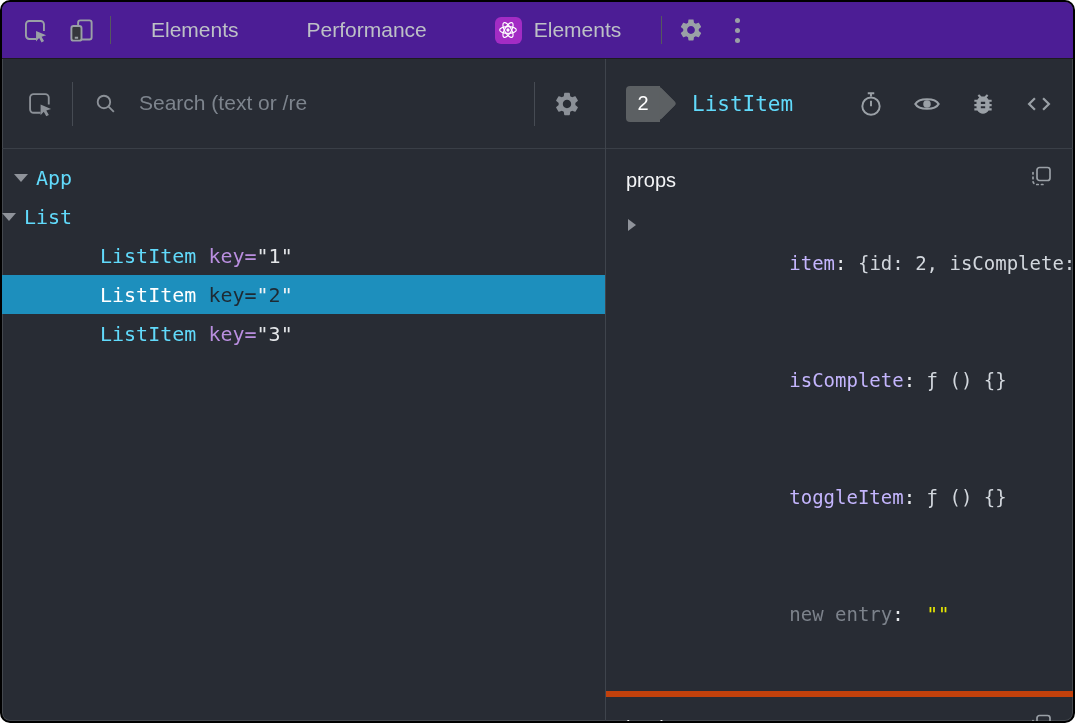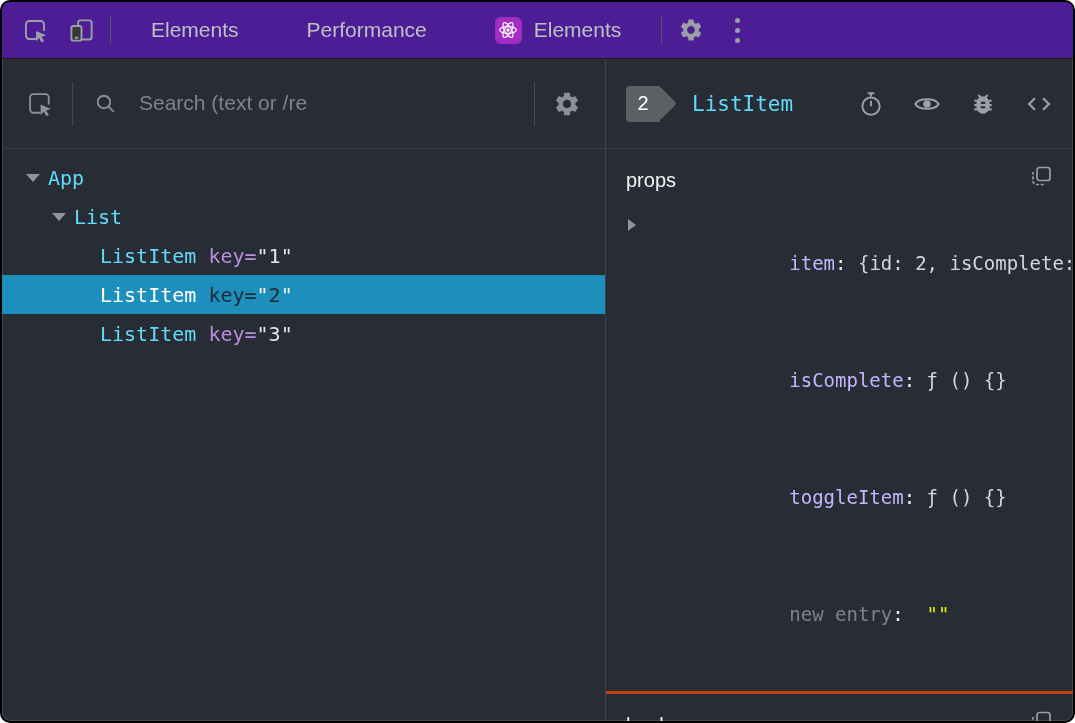--- a/index.html
+++ b/index.html
@@ -57,21 +57,21 @@
   .search-input::placeholder { color:#7d848d; opacity:1; }
 
   
   .tree { padding-top:9px; font-family:"DejaVu Sans Mono",monospace; font-size:20px; }
   .tree-row { height:39px; display:flex; align-items:center; cursor:pointer; white-space:pre; }
   .tree-row .twirl {
     width:14px; margin-right:8px; flex:0 0 14px; display:flex; align-items:center; justify-content:center;
   }
   .twirl.down::before { content:""; border-left:7px solid transparent; border-right:7px solid transparent; border-top:8px solid #8f939a; display:block; }
   .twirl.none::before { content:""; }
-  .d0 { padding-left:24px; } .d1 { padding-left:50px; } .d2 { padding-left:76px; }
+  .d0 { padding-left:12px; } .d1 { } .d2 { padding-left:76px; }
   .comp-name { color:#61dafb; }
   .key-attr { color:#b98edf; }
   .key-val { color:#e4e6e9; }
   .tree-row.selected { background:#1d8fbd; }
   .tree-row.selected .comp-name { color:#ffffff; }
   .tree-row.selected .key-attr { color:#1e2a33; }
   .tree-row.selected .q { color:#f2f4f6; }
   .tree-row.selected .key-val-dark { color:#1e2a33; }
 
   
@@ -88,21 +88,21 @@
     content:""; position:absolute; right:-12px; top:5px;
     width:25px; height:25px; background:#5c6063; transform:rotate(45deg);
     border-radius:4px; z-index:-0; clip-path:polygon(100% 0, 100% 100%, 0 0);
   }
   .owner-badge span { position:relative; z-index:1; }
   .sel-title { color:#61dafb; font-family:"DejaVu Sans Mono",monospace; font-size:21px; margin-left:10px; }
   .header-icons { margin-left:auto; display:flex; align-items:center; gap:29px; color:#9aa0a6; }
   .header-icons .hicon { cursor:pointer; display:flex; align-items:center; }
 
   
-  .section { position:relative; padding:16px 20px 18px 20px; border-bottom:3px solid #c2410c; }
+  .section { position:relative; padding:16px 20px 18px 20px; border-bottom:6px solid #c2410c; }
   .section:last-child { border-bottom:none; flex:1; }
   .section-title { font-size:20px; color:#f3f4f6; line-height:30px; margin-bottom:10px; }
   .copy-btn { position:absolute; top:16px; right:20px; color:#9aa0a6; cursor:pointer; }
 
   .kv-rows { font-family:"DejaVu Sans Mono",monospace; font-size:19px; }
   .kv-row { position:relative; padding-left:26px; line-height:39px; white-space:pre; }
   .kv-row .expand { position:absolute; left:2px; top:14px; border-top:6px solid transparent; border-bottom:6px solid transparent; border-left:8px solid #8f939a; cursor:pointer; }
   .kv-name { color:#c4b5fd; }
   .kv-name.dim { color:#7c828b; }
   .kv-colon { color:#e8eaed; }

